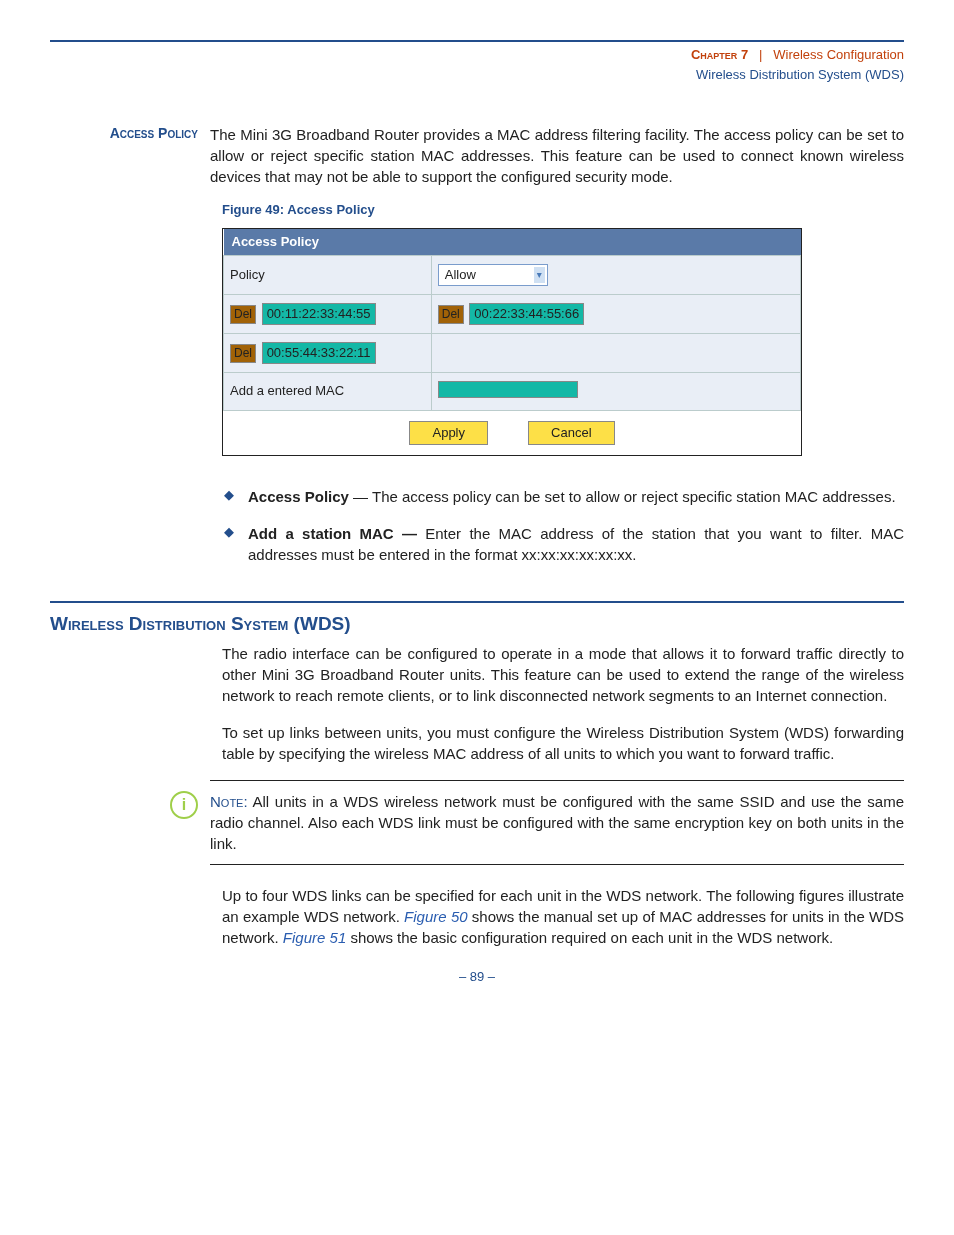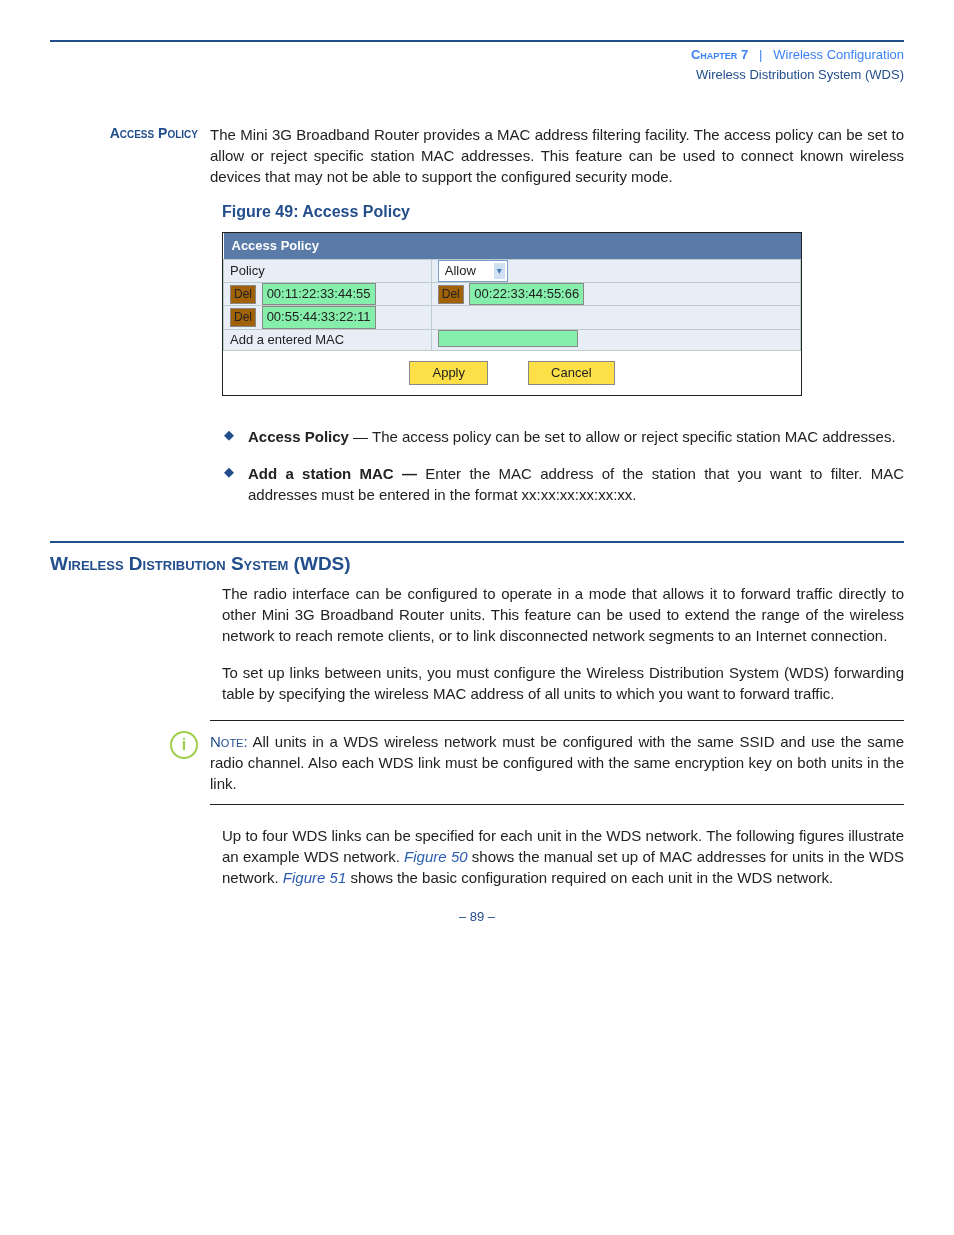--- a/index.html
+++ b/index.html
@@ -16,21 +16,21 @@
   .page {
     padding: 40px 50px 20px 50px;
   }
   .header-line {
     border-top: 2px solid #234e8c;
     margin-bottom: 4px;
   }
   .header-text {
     text-align: right;
     font-size: 13px;
-    color: #3b82f6;
+    color: #c2410c;
     margin-bottom: 2px;
   }
   .header-text .chap { font-weight: bold; font-variant: small-caps; }
   .header-sub {
     text-align: right;
     font-size: 13px;
     color: #234e8c;
     margin-bottom: 40px;
   }
   .content-row { display: flex; margin-bottom: 8px; }
@@ -46,21 +46,21 @@
   }
   .body-text {
     flex: 1;
     text-align: justify;
     font-size: 15px;
   }
   .indent-block { margin-left: 172px; }
   .fig-caption {
     color: #234e8c;
     font-weight: bold;
-    font-size: 16px;
+    font-size: 13px;
     margin: 14px 0 8px 0;
   }
   
   .fig-wrap { margin-left:172px; margin-bottom: 30px; }
   .fig-box {
     border: 1px solid #222;
     width: 580px;
     padding-bottom: 10px;
   }
   .ap-table { border-collapse: collapse; width:100%; }
@@ -69,48 +69,48 @@
     color: #fff;
     font-weight: bold;
     font-size: 13px;
     padding: 4px 8px;
     text-align:left;
   }
   .ap-row td {
     background:#e9eef6;
     border: 1px solid #bcc;
     font-size: 13px;
-    padding: 0 6px;
+    padding: 8px 6px;
     vertical-align: middle;
   }
   .mac-box {
     display:inline-block;
     border: 1px solid #888;
-    background:#86efac;
+    background:#14b8a6;
     font-family: Arial, sans-serif;
     font-size: 13px;
     padding: 1px 4px;
   }
   .del-btn {
     display:inline-block;
     border: 1px solid #888;
     background:#a16207;
     font-family: Arial, sans-serif;
     font-size: 12px;
     padding: 0 3px;
     margin-right:2px;
   }
   .sel {
     display:inline-flex;
     align-items:center;
     border:1px solid #7a9ccc;
     background:#fff;
     font-size:13px;
     padding:1px 2px 1px 6px;
-    width:70px;
+    width:110px;
     justify-content: space-between;
   }
   .sel .chev {
     background:#cfe0f3;
     color:#4a7ab8;
     font-size:10px;
     padding:1px 3px;
     margin-left:6px;
   }
   .fig-buttons {

